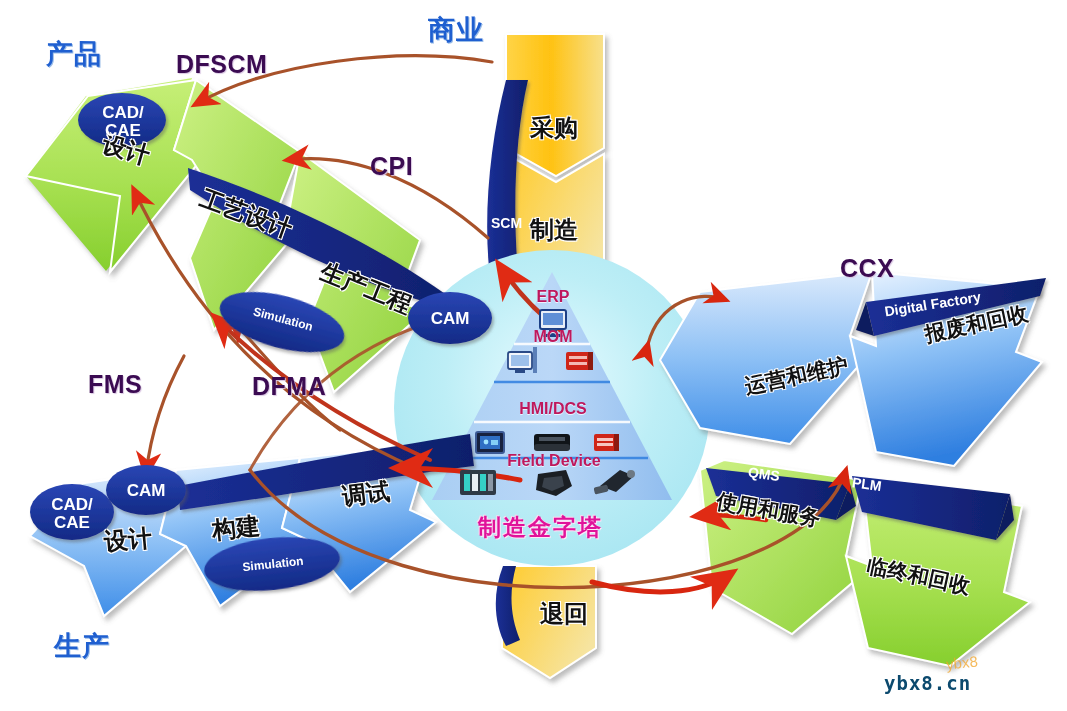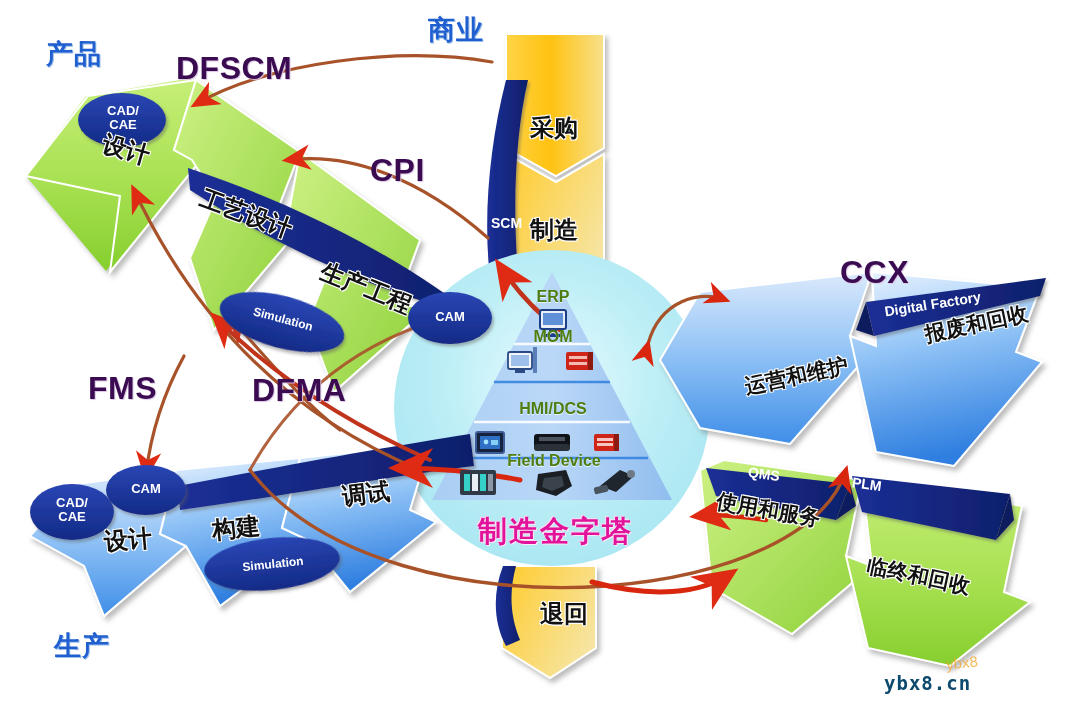--- a/index.html
+++ b/index.html
@@ -6,38 +6,38 @@
   body{width:1067px;height:711px;overflow:hidden;
        font-family:"Liberation Sans","DejaVu Sans",sans-serif;}
   #stage{position:relative;width:1048px;height:711px;background:#fff;}
   #stage svg.layer{position:absolute;left:0;top:0;width:1067px;height:711px;}
   .lbl{position:absolute;white-space:nowrap;pointer-events:none;}
 
   
   .sec-title{font-size:27px;font-weight:bold;color:#1f5fd0;
              text-shadow:1px 1px 0 #9bbde8;letter-spacing:1px;}
   
-  .callout{font-size:32px;font-weight:bold;color:#3b0b52;
+  .callout{font-size:25px;font-weight:bold;color:#3b0b52;
            text-shadow:1px 1px 1px #d9c6e2;letter-spacing:.5px;}
   
   .stage-cjk{font-size:24px;font-weight:bold;color:#111;
              text-shadow:1px 1px 0 #ffffff,-1px -1px 0 #ffffff,
                          1px -1px 0 #fff,-1px 1px 0 #fff;}
   .stage-cjk.sm{font-size:21px;}
   
-  .oval-txt{font-size:13px;font-weight:bold;color:#ffffff;text-align:center;
+  .oval-txt{font-size:17px;font-weight:bold;color:#ffffff;text-align:center;
             line-height:1.04;}
   .oval-txt.xs{font-size:12px;}
   
   .banner-txt{font-size:14px;font-weight:bold;color:#ffffff;}
   
-  .tier{font-size:16px;font-weight:bold;color:#4d7c0f;text-align:center;
+  .tier{font-size:16px;font-weight:bold;color:#be185d;text-align:center;
         text-shadow:0 1px 0 #eaf4ff;}
   
-  .pyr-cap{font-size:29px;font-weight:bold;color:#e0139a;
+  .pyr-cap{font-size:23px;font-weight:bold;color:#e0139a;
            text-shadow:1px 1px 0 #ffe7f6,-1px -1px 0 #ffd9f0;letter-spacing:2px;}
   
   .wm{font-family:"DejaVu Sans Mono","Liberation Mono",monospace;
       font-size:19px;font-weight:bold;color:#0c4a6e;letter-spacing:1px;}
   .wm2{font-size:15px;color:#f2a52a;opacity:.75;}
 </style>
 </head>
 <body>
 
 <div id="stage">

